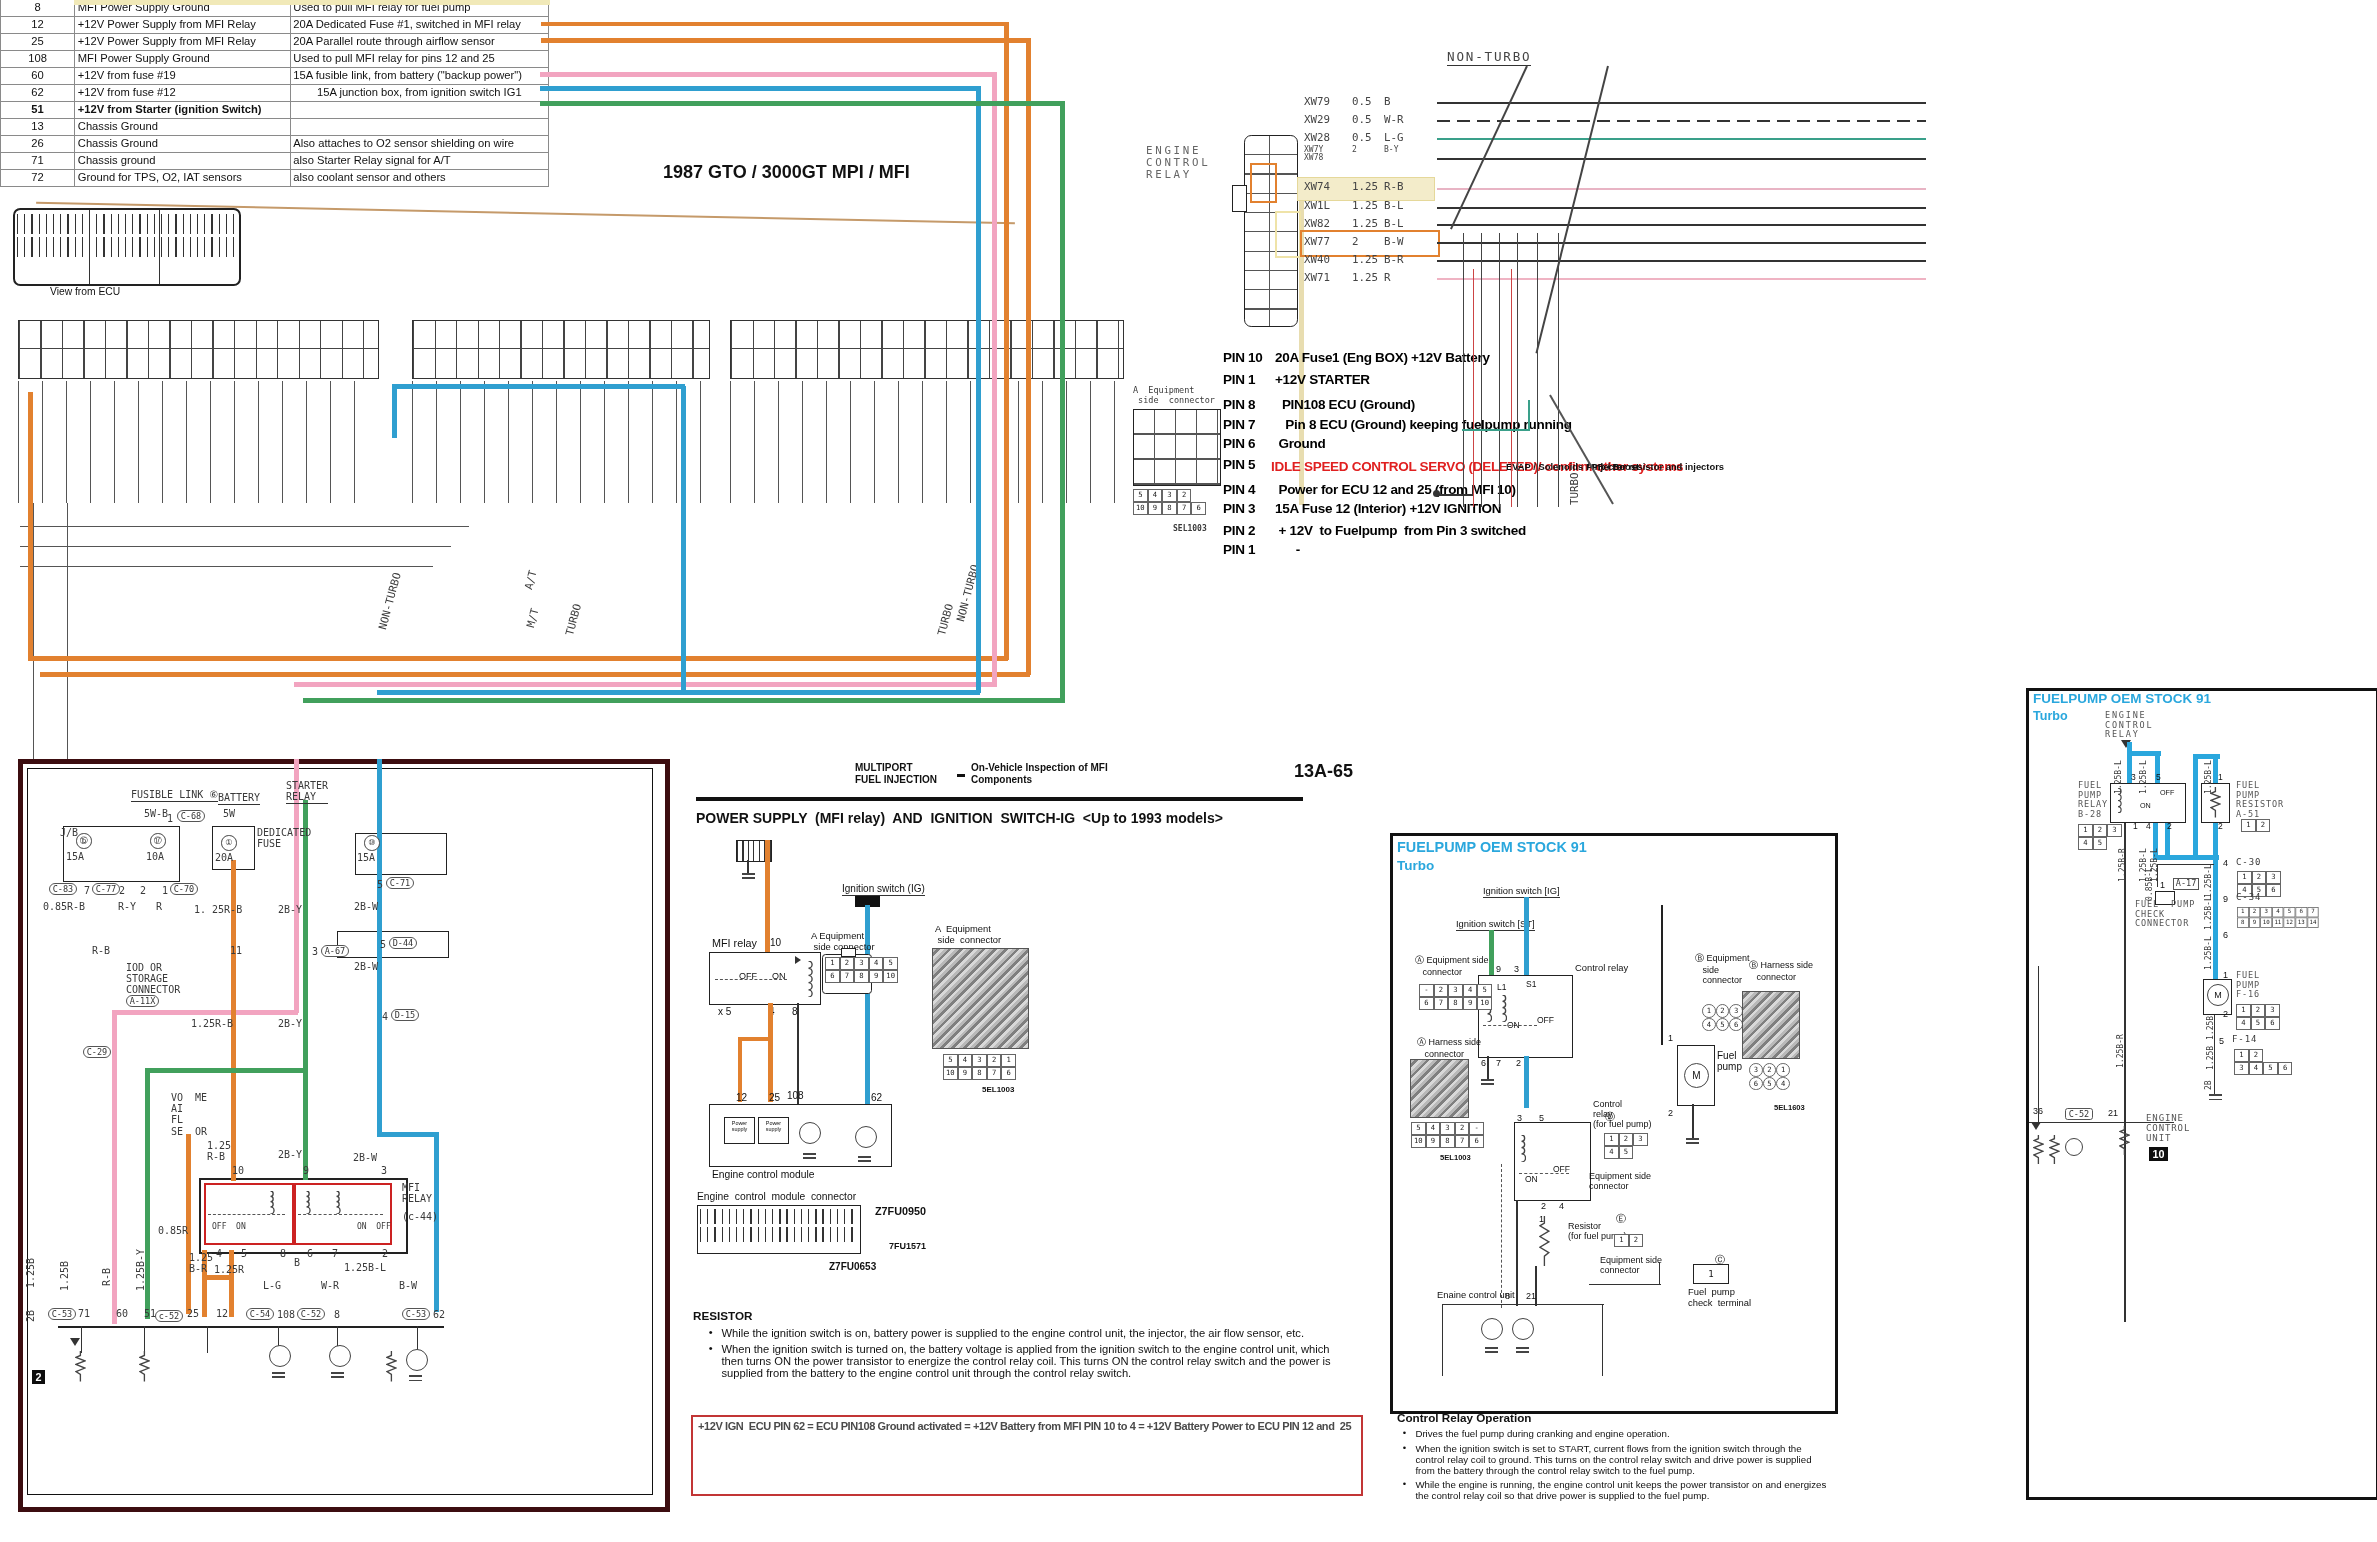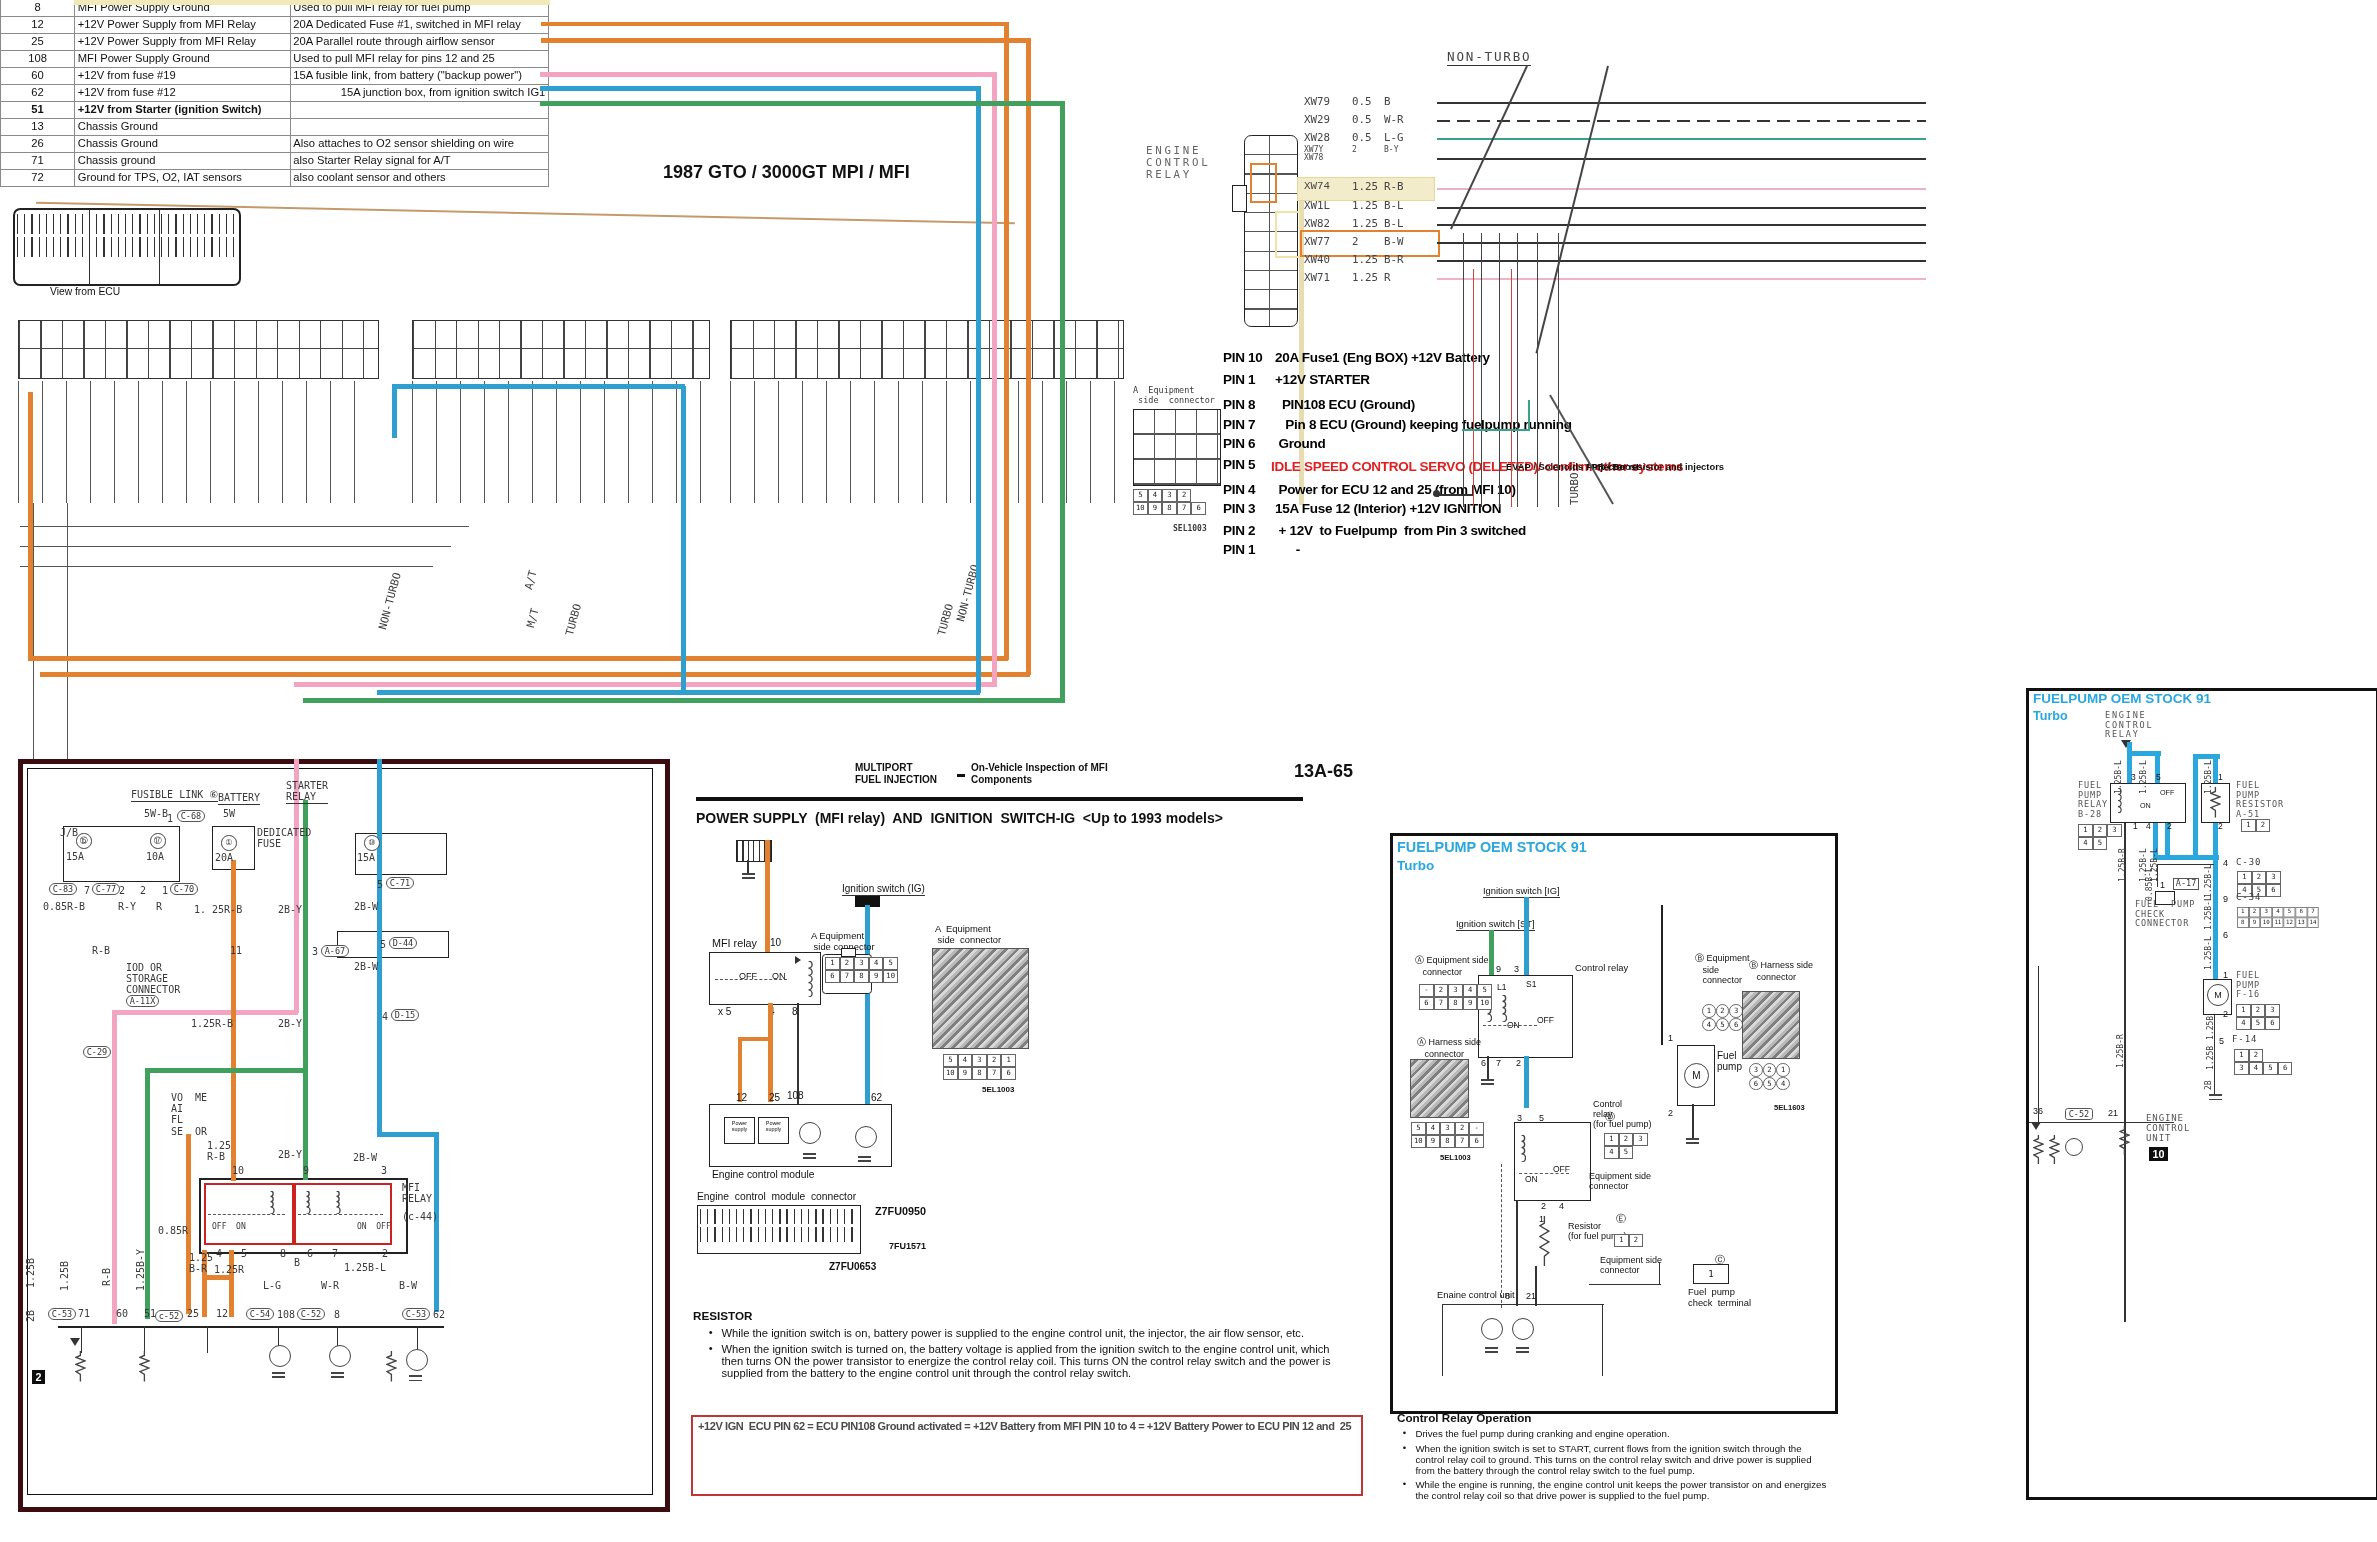--- a/index.html
+++ b/index.html
@@ -70,21 +70,21 @@
         <span style="width: 253px; overflow: hidden; white-space: nowrap; padding: 0px 2.7px; text-align: left; border-left: 0.9px solid rgb(138, 138, 138);">Used to pull MFI relay for pins 12 and 25</span>
       </div>
       <div style="display: flex; height: 16px; border-right: 0.9px solid rgb(138, 138, 138); border-bottom: 0.9px solid rgb(138, 138, 138); border-left: 0.9px solid rgb(138, 138, 138); border-image: initial; border-top: none; font: 11.2px / 15.3px &quot;Liberation Sans&quot;, sans-serif;">
         <span style="width: 68px; overflow: hidden; white-space: nowrap; padding: 0px 2.7px; text-align: center;">60</span>
         <span style="width: 210px; overflow: hidden; white-space: nowrap; padding: 0px 2.7px; text-align: left; border-left: 0.9px solid rgb(138, 138, 138);">+12V from fuse #19</span>
         <span style="width: 253px; overflow: hidden; white-space: nowrap; padding: 0px 2.7px; text-align: left; border-left: 0.9px solid rgb(138, 138, 138);">15A fusible link, from battery ("backup power")</span>
       </div>
       <div style="display: flex; height: 16px; border-right: 0.9px solid rgb(138, 138, 138); border-bottom: 0.9px solid rgb(138, 138, 138); border-left: 0.9px solid rgb(138, 138, 138); border-image: initial; border-top: none; font: 11.2px / 15.3px &quot;Liberation Sans&quot;, sans-serif;">
         <span style="width: 68px; overflow: hidden; white-space: nowrap; padding: 0px 2.7px; text-align: center;">62</span>
         <span style="width: 210px; overflow: hidden; white-space: nowrap; padding: 0px 2.7px; text-align: left; border-left: 0.9px solid rgb(138, 138, 138);">+12V from fuse #12</span>
-        <span style="width: 253px; overflow: hidden; white-space: nowrap; padding: 0px 2.7px; text-align: right; border-left: 0.9px solid rgb(138, 138, 138);">15A junction box, from ignition switch IG1</span>
+        <span style="width: 253px; overflow: hidden; white-space: nowrap; padding: 0px 2.7px; text-align: center; border-left: 0.9px solid rgb(138, 138, 138);">15A junction box, from ignition switch IG1</span>
       </div>
       <div style="display: flex; height: 16px; border-right: 0.9px solid rgb(138, 138, 138); border-bottom: 0.9px solid rgb(138, 138, 138); border-left: 0.9px solid rgb(138, 138, 138); border-image: initial; border-top: none; font: bold 11.2px / 15.3px &quot;Liberation Sans&quot;, sans-serif;">
         <span style="width: 68px; overflow: hidden; white-space: nowrap; padding: 0px 2.7px; text-align: center;">51</span>
         <span style="width: 210px; overflow: hidden; white-space: nowrap; padding: 0px 2.7px; text-align: left; border-left: 0.9px solid rgb(138, 138, 138);">+12V from Starter (ignition Switch)</span>
         <span style="width: 253px; overflow: hidden; white-space: nowrap; padding: 0px 2.7px; text-align: left; border-left: 0.9px solid rgb(138, 138, 138);"></span>
       </div>
       <div style="display: flex; height: 16px; border-right: 0.9px solid rgb(138, 138, 138); border-bottom: 0.9px solid rgb(138, 138, 138); border-left: 0.9px solid rgb(138, 138, 138); border-image: initial; border-top: none; font: 11.2px / 15.3px &quot;Liberation Sans&quot;, sans-serif;">
         <span style="width: 68px; overflow: hidden; white-space: nowrap; padding: 0px 2.7px; text-align: center;">13</span>
         <span style="width: 210px; overflow: hidden; white-space: nowrap; padding: 0px 2.7px; text-align: left; border-left: 0.9px solid rgb(138, 138, 138);">Chassis Ground</span>
         <span style="width: 253px; overflow: hidden; white-space: nowrap; padding: 0px 2.7px; text-align: left; border-left: 0.9px solid rgb(138, 138, 138);"></span>
@@ -176,21 +176,21 @@
   <div class="w" style="left:1250px;top:163px;width:23px;height:36px;border:2.7px solid #e2812f"></div>
   <div class="w" style="left:1275px;top:211px;width:21.5px;height:43px;border:2.7px solid #efe3a8"></div>
   <div class="w" style="left:1297px;top:177px;width:136px;height:21.5px;background:#f3ecca;border:1.8px solid #e5d89a"></div>
   <div class="w" style="left:1300px;top:230px;width:136px;height:23px;border:2.7px solid #e2812f"></div>
   <div id="ecr-rows" style="position:absolute;left:1304px;top:0">
       <div style="position: absolute; left: 0px; top: 95px; display: flex; font: 10.8px &quot;DejaVu Sans Mono&quot;, monospace; color: rgb(68, 68, 68); white-space: pre;"><span style="width: 48px;">XW79</span><span style="width: 32px;">0.5</span><span style="width: 36px;">B</span></div>
       <div style="position: absolute; left: 0px; top: 113px; display: flex; font: 10.8px &quot;DejaVu Sans Mono&quot;, monospace; color: rgb(68, 68, 68); white-space: pre;"><span style="width: 48px;">XW29</span><span style="width: 32px;">0.5</span><span style="width: 36px;">W-R</span></div>
       <div style="position: absolute; left: 0px; top: 131px; display: flex; font: 10.8px &quot;DejaVu Sans Mono&quot;, monospace; color: rgb(68, 68, 68); white-space: pre;"><span style="width: 48px;">XW28</span><span style="width: 32px;">0.5</span><span style="width: 36px;">L-G</span></div>
       <div style="position: absolute; left: 0px; top: 146px; display: flex; font: 8px / 1.05 &quot;DejaVu Sans Mono&quot;, monospace; color: rgb(68, 68, 68); white-space: pre;"><span style="width: 48px;">XW7Y
 XW78</span><span style="width: 32px;">2</span><span style="width: 36px;">B-Y</span></div>
-      <div style="position: absolute; left: 0px; top: 180px; display: flex; font: 10.8px &quot;DejaVu Sans Mono&quot;, monospace; color: rgb(68, 68, 68); white-space: pre;"><span style="width: 48px; font-family: Liberation Mono, monospace;">XW74</span><span style="width: 32px;">1.25</span><span style="width: 36px;">R-B</span></div>
+      <div style="position: absolute; left: 0px; top: 180px; display: flex; font: 10.8px &quot;DejaVu Sans Mono&quot;, monospace; color: rgb(68, 68, 68); white-space: pre;"><span style="width: 48px;">XW74</span><span style="width: 32px;">1.25</span><span style="width: 36px;">R-B</span></div>
       <div style="position: absolute; left: 0px; top: 199px; display: flex; font: 10.8px &quot;DejaVu Sans Mono&quot;, monospace; color: rgb(68, 68, 68); white-space: pre;"><span style="width: 48px;">XW1L</span><span style="width: 32px;">1.25</span><span style="width: 36px;">B-L</span></div>
       <div style="position: absolute; left: 0px; top: 217px; display: flex; font: 10.8px &quot;DejaVu Sans Mono&quot;, monospace; color: rgb(68, 68, 68); white-space: pre;"><span style="width: 48px;">XW82</span><span style="width: 32px;">1.25</span><span style="width: 36px;">B-L</span></div>
       <div style="position: absolute; left: 0px; top: 235px; display: flex; font: 10.8px &quot;DejaVu Sans Mono&quot;, monospace; color: rgb(68, 68, 68); white-space: pre;"><span style="width: 48px;">XW77</span><span style="width: 32px;">2</span><span style="width: 36px;">B-W</span></div>
       <div style="position: absolute; left: 0px; top: 253px; display: flex; font: 10.8px &quot;DejaVu Sans Mono&quot;, monospace; color: rgb(68, 68, 68); white-space: pre;"><span style="width: 48px;">XW40</span><span style="width: 32px;">1.25</span><span style="width: 36px;">B-R</span></div>
       <div style="position: absolute; left: 0px; top: 271px; display: flex; font: 10.8px &quot;DejaVu Sans Mono&quot;, monospace; color: rgb(68, 68, 68); white-space: pre;"><span style="width: 48px;">XW71</span><span style="width: 32px;">1.25</span><span style="width: 36px;">R</span></div>
     </div>
 
   <div class="w" style="left:1437px;top:102px;width:489px;height:1.8px;background:#333"></div>
   <div class="w" style="left:1437px;top:120px;width:489px;height:1.8px;background:repeating-linear-gradient(90deg,#333 0 12.6px,transparent 12.6px 20px)"></div>
   <div class="w" style="left:1437px;top:138px;width:489px;height:1.8px;background:#3aa08a"></div>

